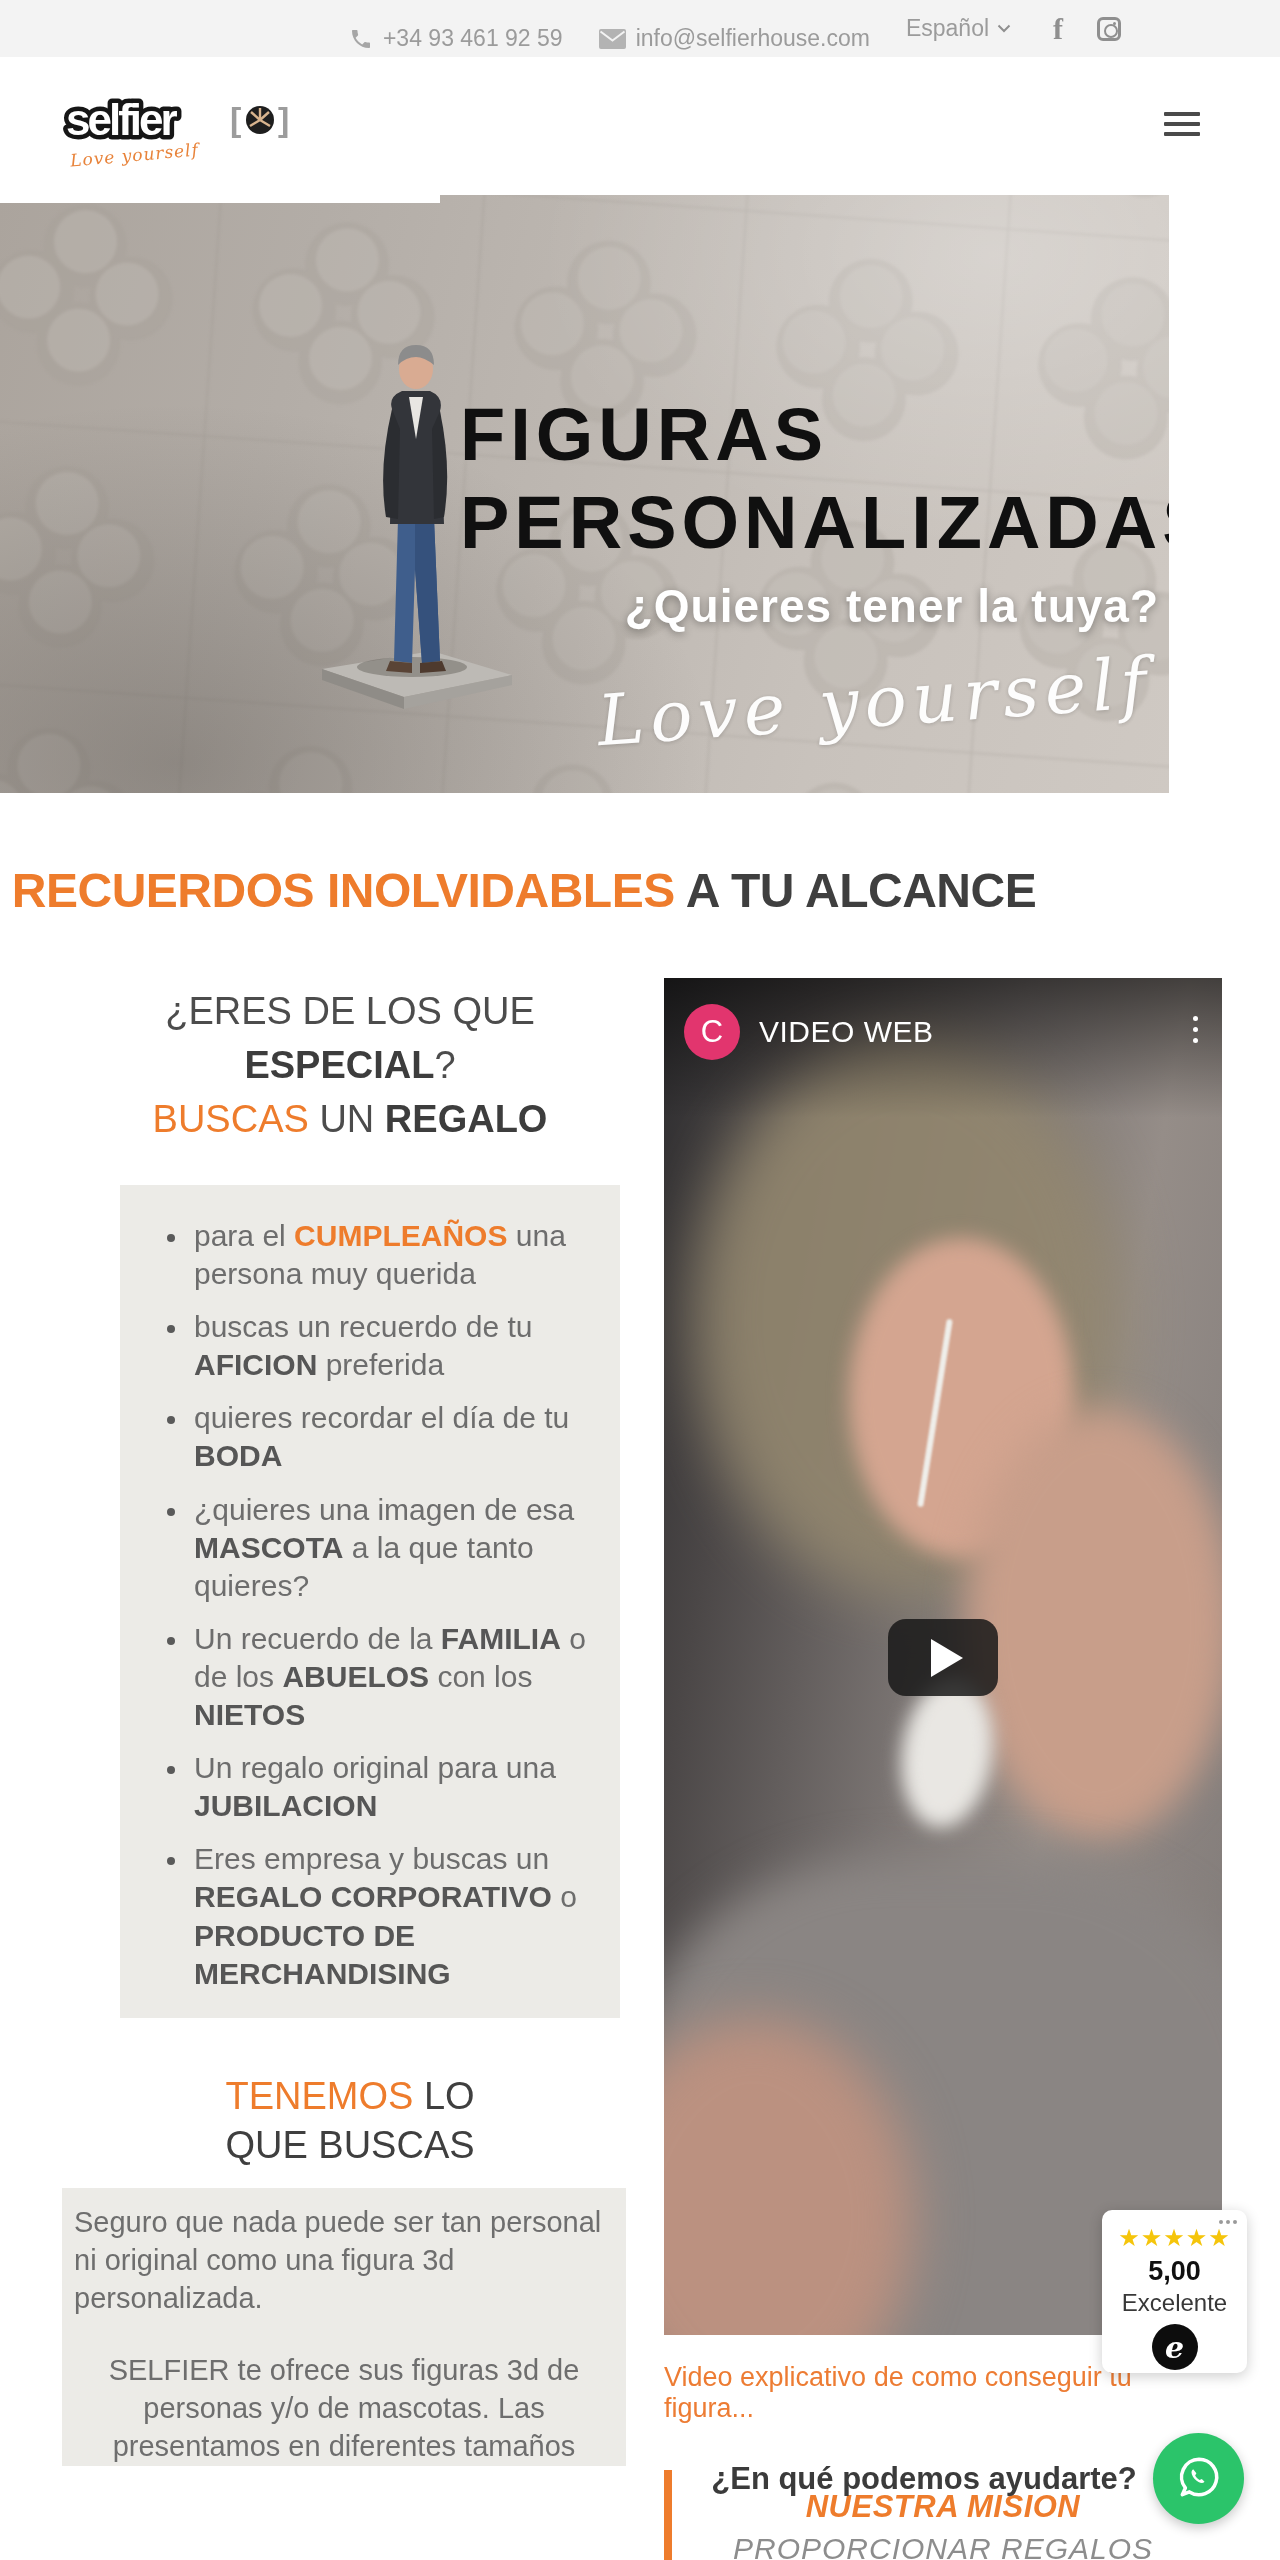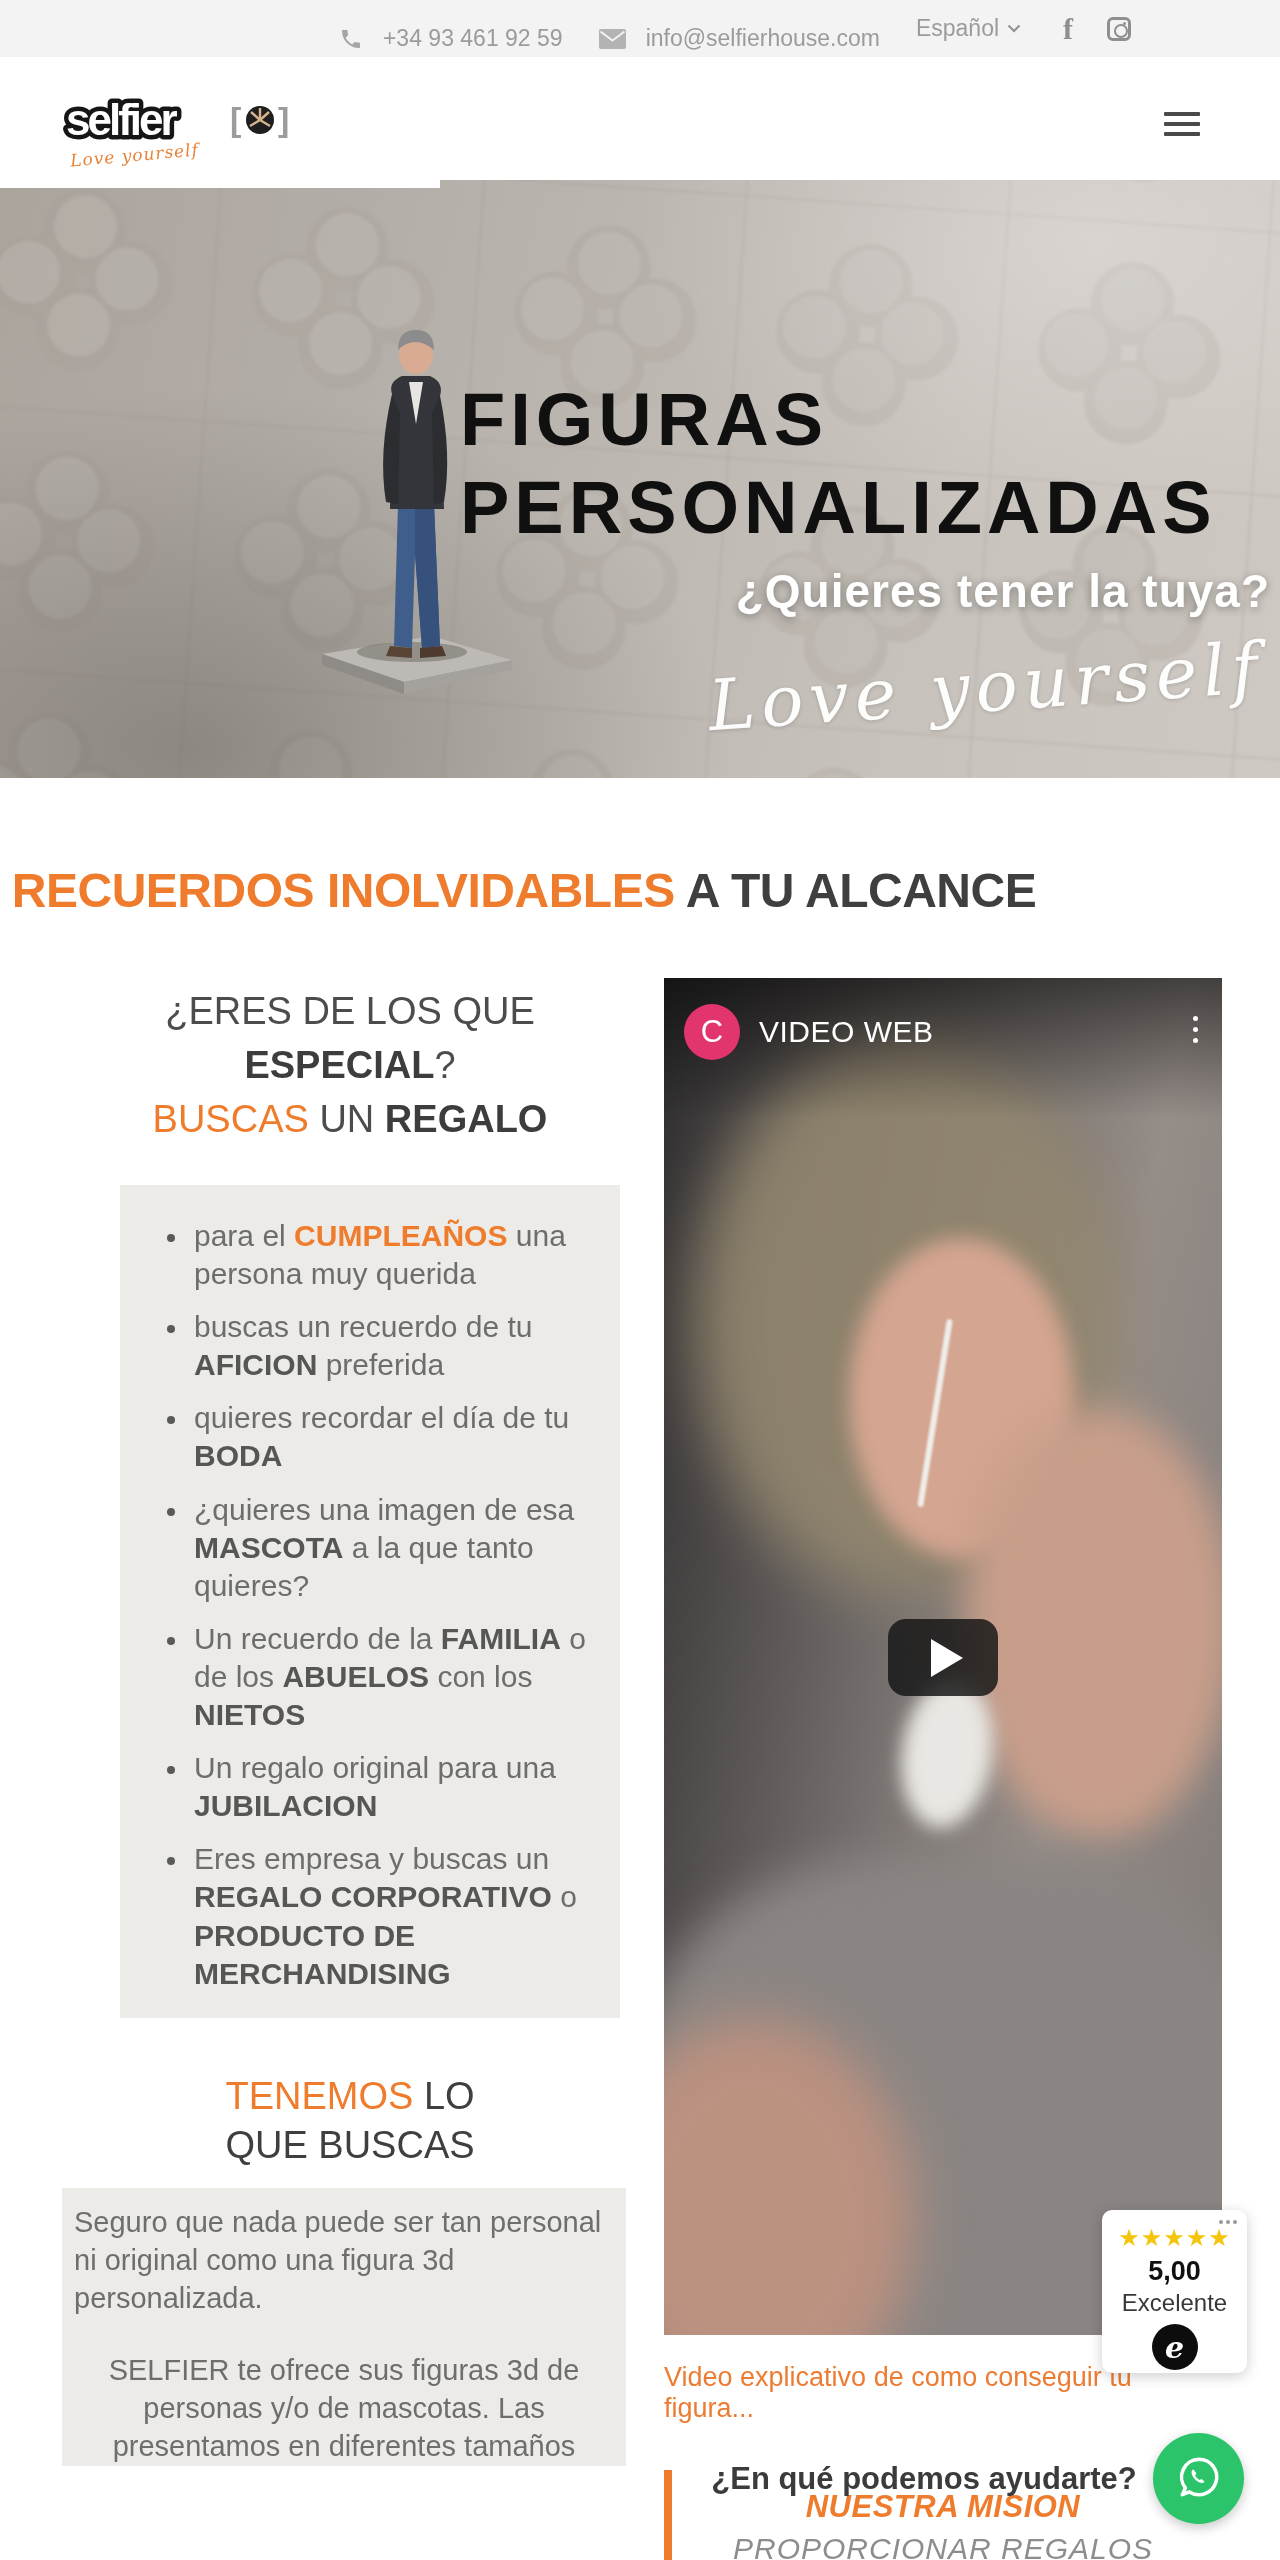--- a/index.html
+++ b/index.html
@@ -7,40 +7,40 @@
     --topbar:#f3f3f3; --wa-green:#2bc46a; --star:#f5c50b;
   }
   *{box-sizing:border-box;margin:0;padding:0}
   body{width:1280px;height:2560px;position:relative;overflow:hidden;background:#fff;
        font-family:"Liberation Sans",sans-serif;}
 
   
   .topbar{position:absolute;left:0;top:0;width:1280px;height:57px;background:var(--topbar);
           display:flex;align-items:center;justify-content:center;gap:36px;padding-left:190px;
           color:#9b9b9b;font-size:23px;}
-  .topbar .item{display:flex;align-items:center;gap:20px;margin-top:20px;}
+  .topbar .item{display:flex;align-items:center;gap:10px;margin-top:20px;}
   .topbar svg{display:block}
   .lang{display:flex;align-items:center;gap:8px;cursor:pointer}
   .social{display:flex;align-items:center;gap:34px;margin-left:6px}
   .fb-f{font-family:"Liberation Serif",serif;font-weight:bold;font-size:30px;color:#8f8f8f;line-height:1}
   .ig{width:24px;height:24px;border:3px solid #8f8f8f;border-radius:6px;position:relative}
   .ig::before{content:"";position:absolute;left:4px;top:4px;width:10px;height:10px;border:2.5px solid #8f8f8f;border-radius:50%}
   .ig::after{content:"";position:absolute;right:2px;top:2px;width:3px;height:3px;background:#8f8f8f;border-radius:50%}
 
   
   .header{position:absolute;left:0;top:57px;width:1280px;height:138px;background:#fff;}
   .logo{position:absolute;left:62px;top:34px;cursor:pointer}
   .logo-tag{position:absolute;left:70px;top:88px;font-family:"DejaVu Serif",serif;font-style:italic;
             font-size:17px;color:#e8833a;transform:rotate(-5deg);letter-spacing:1px}
   .burger{position:absolute;right:80px;top:55px;width:36px;cursor:pointer}
   .burger div{height:4px;background:#4a4a4a;border-radius:1px;margin-bottom:6px}
   .burger div:last-child{margin-bottom:0}
 
   
-  .hero{position:absolute;left:0;top:180px;width:1280px;height:598px;overflow:hidden;
+  .hero{position:absolute;left:0;top:195px;width:1169px;height:598px;overflow:hidden;
         background:linear-gradient(104deg,#aba49d 0%,#b3ada7 25%,#beb8b2 50%,#c8c2bc 72%,#cfc9c3 100%);}
   .hero .vignette{position:absolute;inset:0;
         background:radial-gradient(900px 600px at 15% 95%,rgba(55,50,45,.30),transparent 60%),
                    radial-gradient(700px 450px at 85% 10%,rgba(255,255,255,.28),transparent 65%);}
   .hero svg.pattern{position:absolute;inset:-40px;filter:blur(1.5px);opacity:.55}
   .hero .step{position:absolute;left:0;top:0;width:440px;height:8px;background:#fff}
   .hero-title{position:absolute;left:460px;top:196px;font-weight:bold;color:#101010;
               font-size:74px;line-height:1.19;letter-spacing:5px;white-space:nowrap;}
   .hero-sub{position:absolute;right:10px;top:384px;font-weight:bold;color:#fff;font-size:46px;
             text-shadow:0 2px 8px rgba(0,0,0,.35);letter-spacing:1px}

